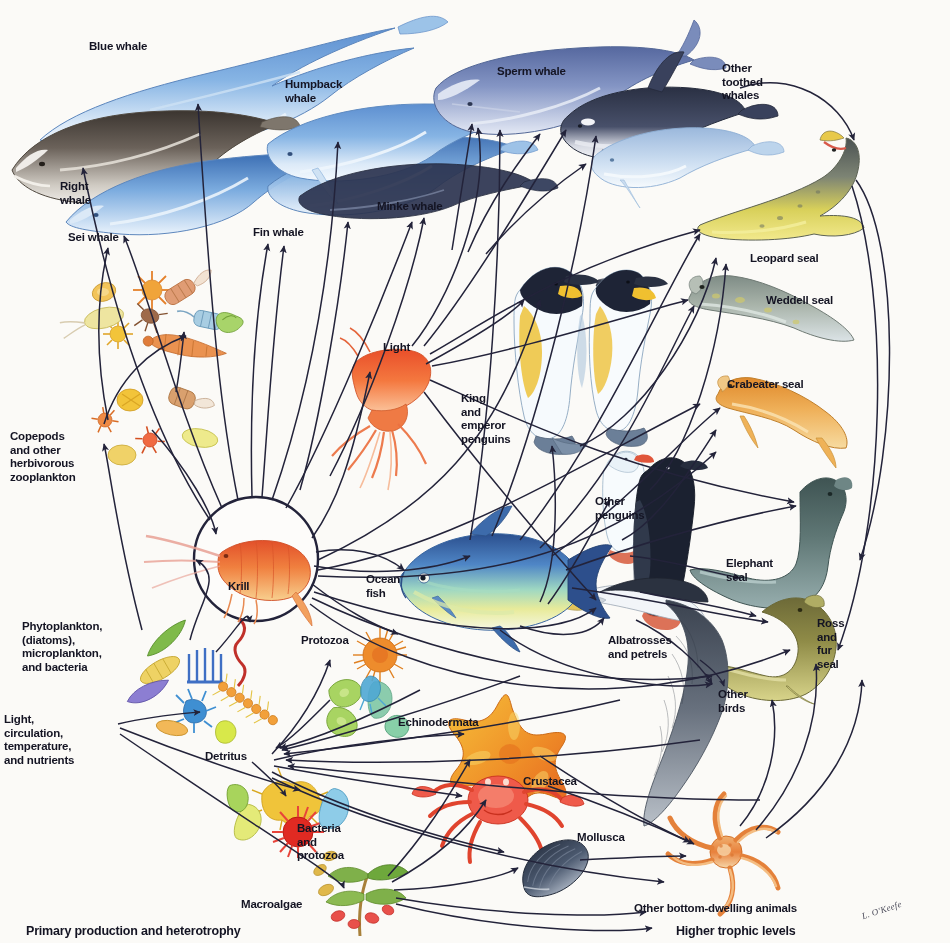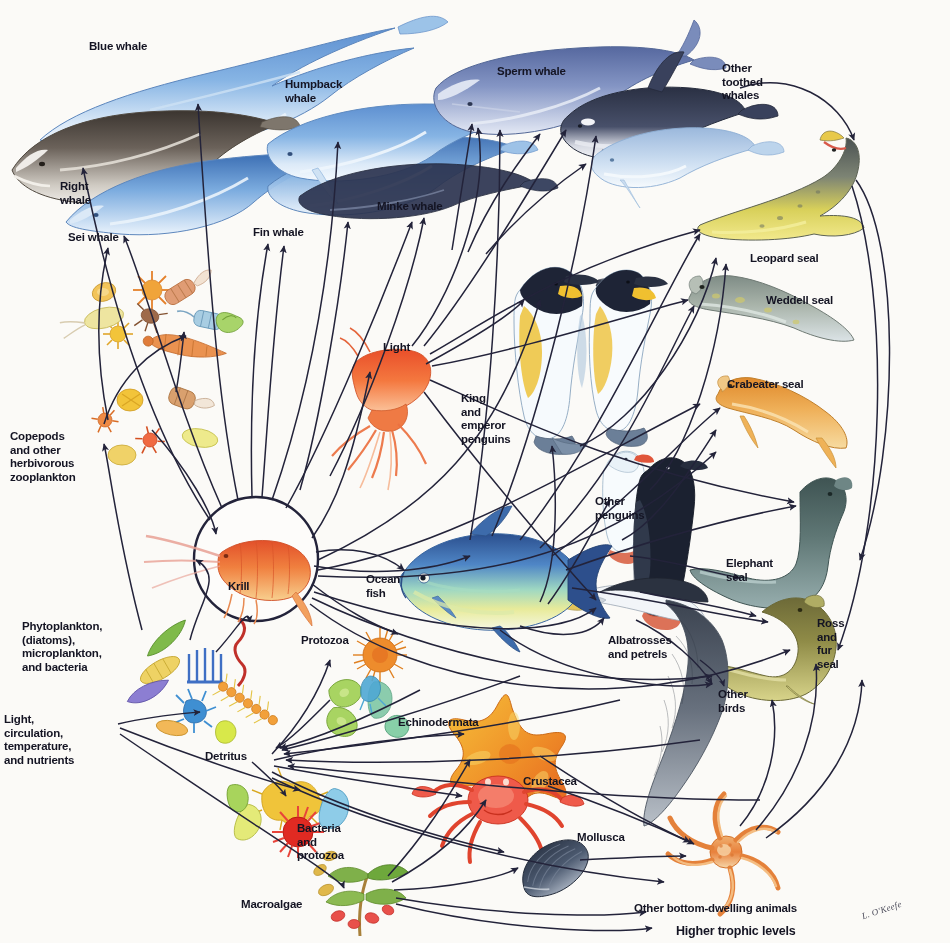--- a/index.html
+++ b/index.html
@@ -989,14 +989,15 @@
       <div class="lbl" style="left: 273px; top: 822px; width: 70px; color: rgb(20, 20, 35); margin-left: 24px;">Bacteria
 and
 protozoa</div>
       <div class="lbl" style="left: 577px; top: 831px; width: 70px; color: rgb(20, 20, 35);">Mollusca</div>
       <div class="lbl" style="left: 241px; top: 898px; width: 90px; color: rgb(20, 20, 35);">Macroalgae</div>
       <div class="lbl" style="left: 634px; top: 902px; width: 195px; color: rgb(20, 20, 35);">Other bottom-dwelling animals</div>
     </div>
 
   <div class="sig" style="left: 861px; top: 905px;">L. O'Keefe</div>
 
+  <div class="lbl big" style="left: 26px; top: 924px; width: 260px; color: rgb(20, 20, 35);">Primary production and heterotrophy</div>
   <div class="lbl big" style="left: 676px; top: 924px; width: 200px; color: rgb(20, 20, 35);">Higher trophic levels</div>
 </div>
 
 </body></html>

